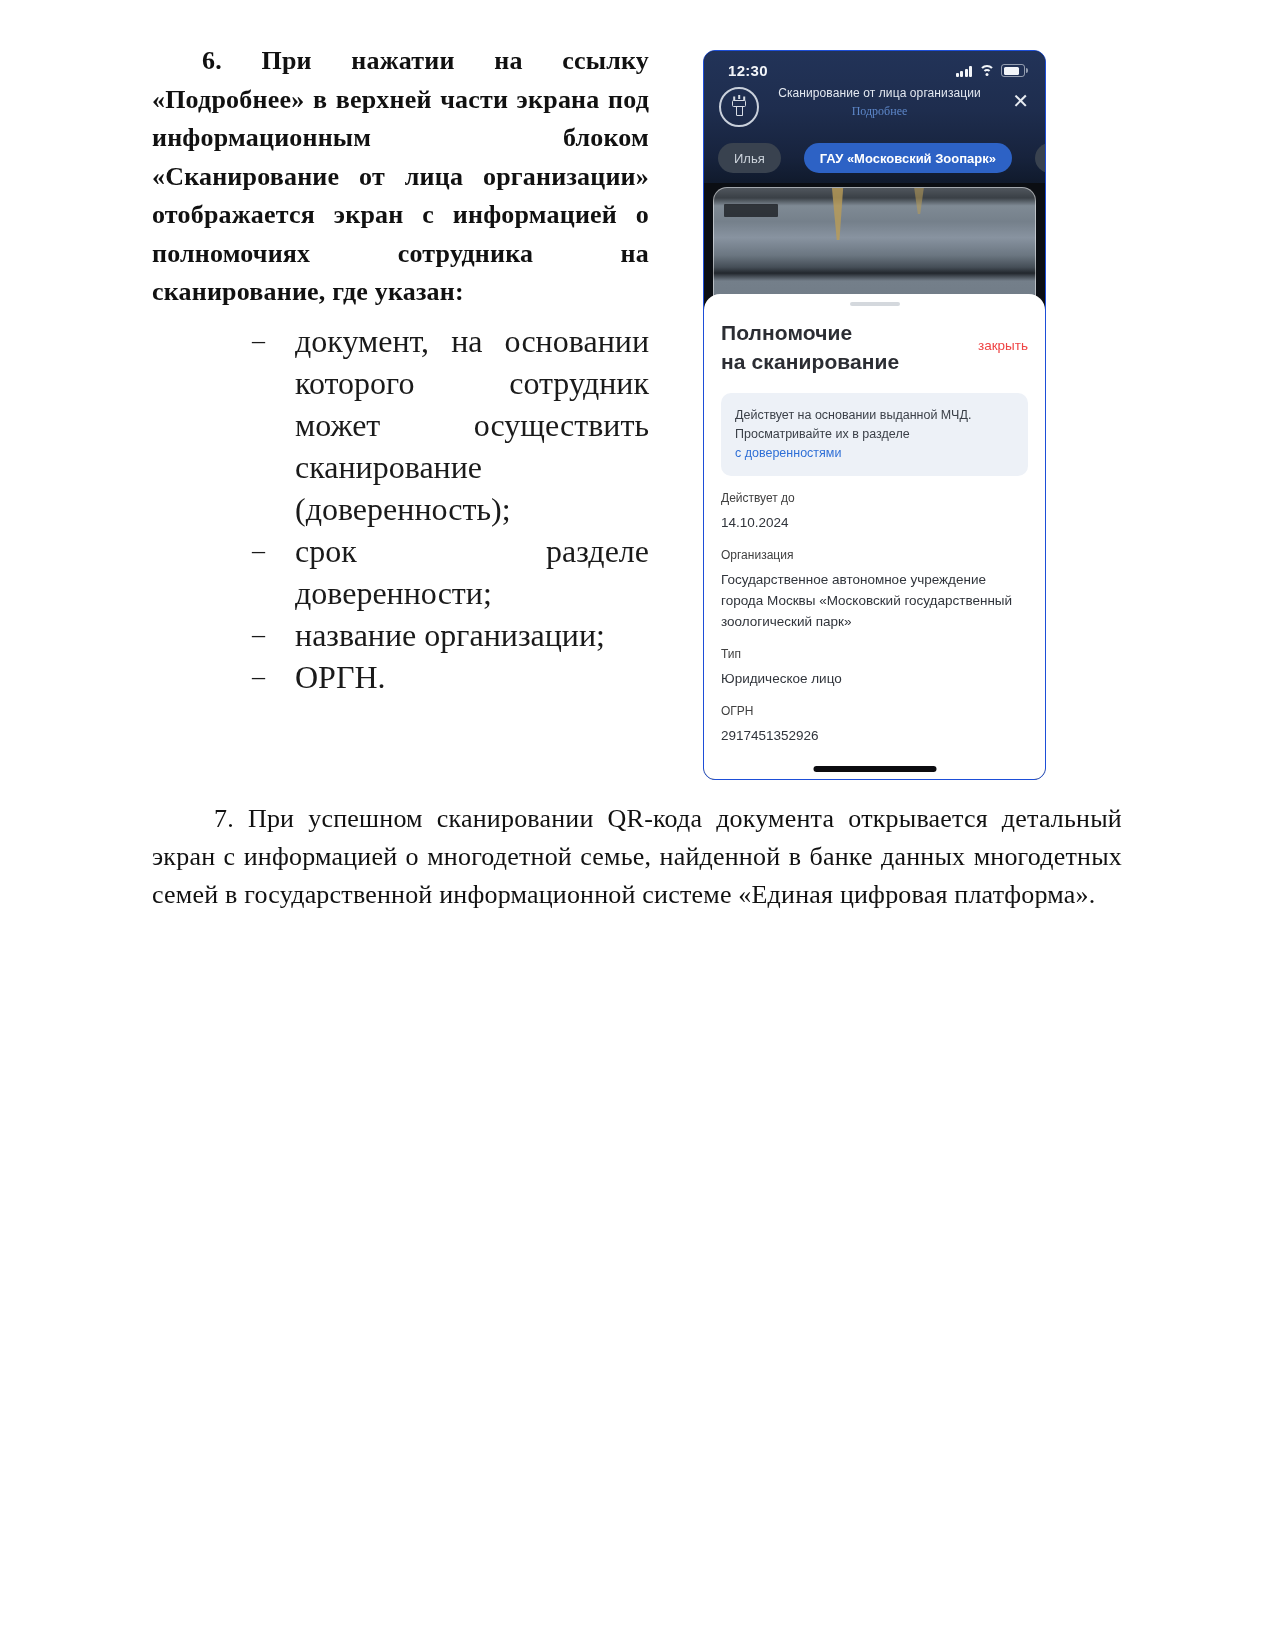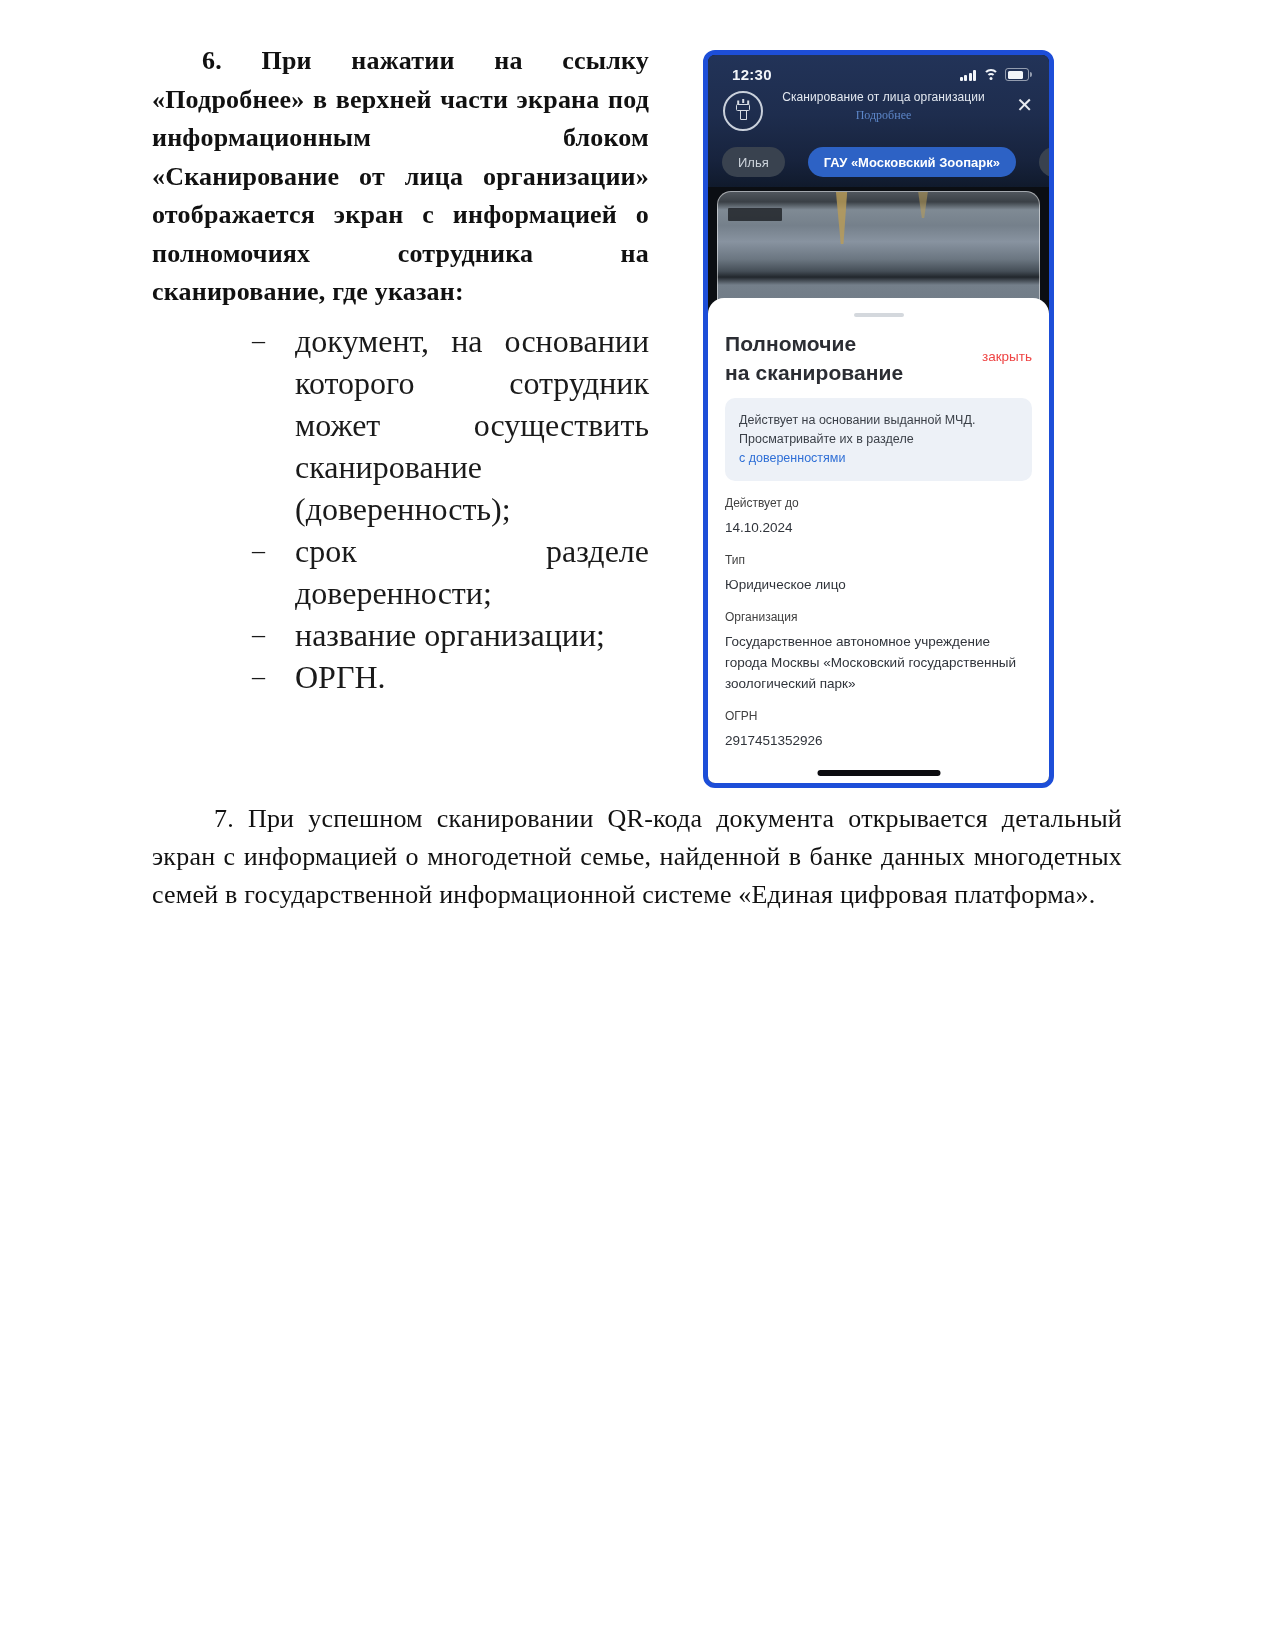--- a/index.html
+++ b/index.html
@@ -11,21 +11,21 @@
             color:#111;letter-spacing:0.2px;}
   .para6{left:152px;top:42px;width:497px;text-indent:50px;font-weight:bold;}
   .para7{left:152px;top:800px;width:970px;text-indent:62px;line-height:38px;}
   .doc-list{position:absolute;left:152px;top:320px;width:497px;}
   .doc-li{display:flex;align-items:flex-start;padding-left:100px;}
   .doc-li-marker{width:43px;flex:0 0 43px;font-size:26px;line-height:42px;}
   .doc-li-text{flex:1;text-align:justify;font-size:32px;line-height:42px;}
 
   
   .phone{position:absolute;left:703px;top:50px;width:341px;height:728px;
-         background:#0b0e13;border:5px solid #1d4ed8;border-radius:12px;overflow:hidden;
+         background:#0b0e13;border:1px solid #1d4ed8;border-radius:12px;overflow:hidden;
          font-family:"Liberation Sans", sans-serif;}
   .p-header{position:relative;height:132px;
             background:linear-gradient(180deg,#223358 0%,#1e2d4e 45%,#17233d 80%,#101a2c 100%);}
   .p-status{display:flex;justify-content:space-between;align-items:center;padding:11px 20px 0 24px;}
   .p-time{color:#f2f5f9;font-size:15px;font-weight:700;letter-spacing:0.3px;}
   .p-staticons{display:flex;align-items:flex-end;gap:6px;}
   .sig{display:flex;align-items:flex-end;gap:1.5px;height:11px;}
   .sig i{display:block;width:3px;background:#f2f5f9;border-radius:1px;}
   .sig i:nth-child(1){height:4px}.sig i:nth-child(2){height:6px}
   .sig i:nth-child(3){height:8px}.sig i:nth-child(4){height:11px}
@@ -73,26 +73,26 @@
           #50565d 0%, #3a4046 5%, #7f8a94 9%, #75808b 17%, #8893a0 25%, #6b7681 34%,
           #454e57 40%, #22272d 43%, #747f8a 47%, #717c87 58%, #67727d 70%,
           #5a646f 82%, #4d5762 92%, #47515c 100%);}
   .drip{position:absolute;background:#bb9d57;opacity:.8;filter:blur(.4px);}
   .drip1{left:36%;top:0;width:16px;height:52px;clip-path:polygon(15% 0,85% 0,62% 100%,45% 100%);}
   .drip2{left:62%;top:0;width:12px;height:26px;clip-path:polygon(10% 0,90% 0,60% 100%,40% 100%);opacity:.55;}
   .patch{position:absolute;left:3%;top:16px;width:17%;height:13px;background:#15181c;opacity:.75;
         border-radius:1px;}
 
   .p-sheet{position:absolute;left:0;right:0;top:243px;bottom:0;background:#ffffff;
-        border-radius:16px 16px 0 0;padding:7px 17px;box-sizing:border-box;}
+        border-radius:16px 16px 0 0;padding:0 17px;box-sizing:border-box;}
   .handle{width:50px;height:4px;background:#d4d8dd;border-radius:2px;margin:8px auto 0;cursor:grab;}
   .sheet-head{position:relative;margin-top:12px;}
   .sheet-title{font-size:21px;font-weight:700;color:#2b2d33;line-height:29px;letter-spacing:0.1px;}
   .sheet-close{position:absolute;right:0;top:20px;color:#ef4444;font-size:13.5px;cursor:pointer;}
-  .notice{margin-top:11px;background:#edf1f7;border-radius:10px;padding:13px 14px;
+  .notice{margin-top:17px;background:#edf1f7;border-radius:10px;padding:13px 14px;
         font-size:12.5px;line-height:19px;color:#3a3f47;}
   .notice-link{color:#2f6fd6;cursor:pointer;}
   .fields{margin-top:5px;}
   .field{margin-top:15px;}
   .f-label{font-size:12px;color:#404040;}
   .f-value{margin-top:7px;font-size:13.5px;line-height:21px;color:#30343b;}
   .home-bar{position:absolute;left:50%;bottom:7px;transform:translateX(-50%);
         width:123px;height:6px;background:#0c0c10;border-radius:3px;cursor:grab;}
 </style>
 </head>
@@ -193,28 +193,28 @@
         <div>Просматривайте их в разделе</div>
         <div class="notice-link">с доверенностями</div>
       </div>
 
       <div class="fields">
           <div class="field">
           <div class="f-label">Действует до</div>
           <div class="f-value">14.10.2024</div>
         </div>
           <div class="field">
+          <div class="f-label">Организация</div>
+          <div class="f-value">Государственное автономное учреждение города Москвы «Московский государственный зоологический парк»</div>
+        </div>
+          <div class="field">
           <div class="f-label">Тип</div>
           <div class="f-value">Юридическое лицо</div>
         </div>
           <div class="field">
-          <div class="f-label">Организация</div>
-          <div class="f-value">Государственное автономное учреждение города Москвы «Московский государственный зоологический парк»</div>
-        </div>
-          <div class="field">
           <div class="f-label">ОГРН</div>
           <div class="f-value">2917451352926</div>
         </div>
         </div>
 
       <div class="home-bar"></div>
     </div>
   </div>
 
   <div class="doc-para para7">7. При успешном сканировании QR-кода документа открывается детальный экран с информацией о многодетной семье, найденной в банке данных многодетных семей в государственной информационной системе «Единая цифровая платформа».</div>

